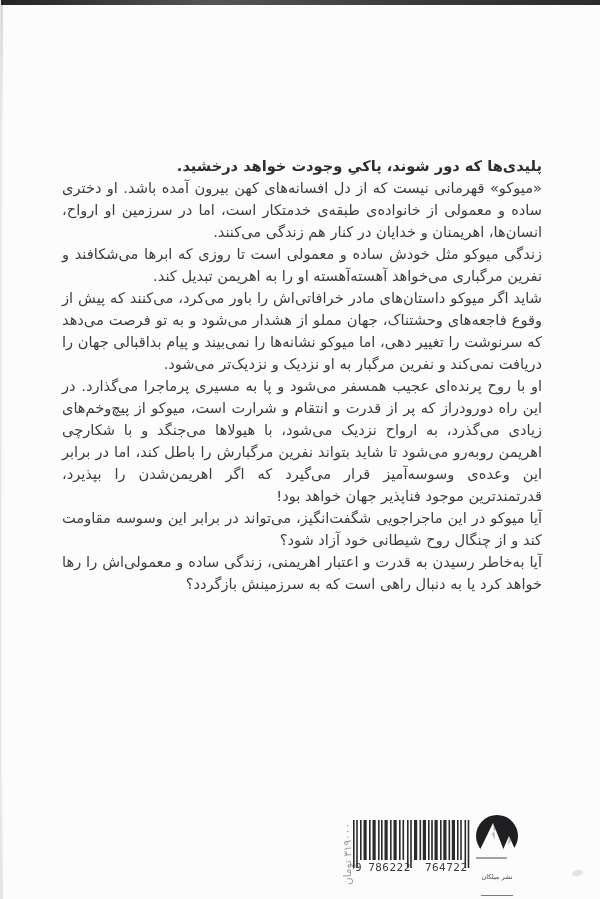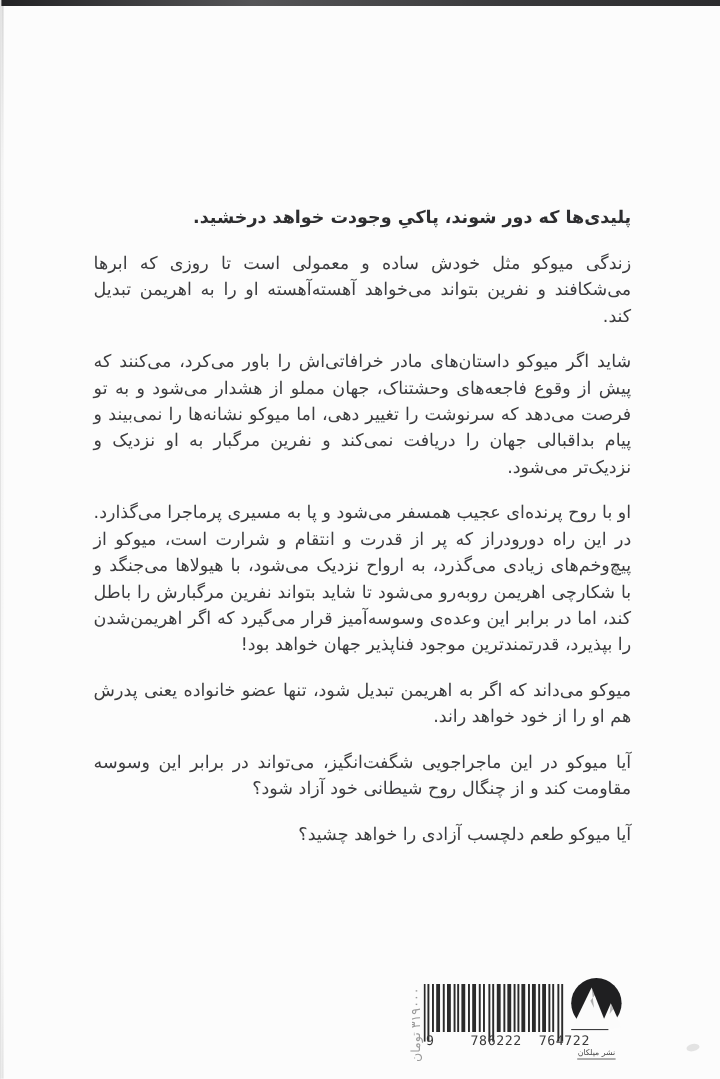--- a/index.html
+++ b/index.html
@@ -31,21 +31,21 @@
   .text-block{
     position:absolute;
     top:155px;left:61px;right:58px;
     direction:rtl;
     text-align:justify;
     color:#3d3d3f;
     font-size:14.6px;
     line-height:22px;
     letter-spacing:0;
   }
-  .text-block p{margin:16px;}
+  .text-block p{margin:0;}
   .lead{
     font-weight:700;
     color:#2e2e30;
   }
 
   
   .price{
     position:absolute;
     left:346px;top:854px;
     transform:translate(-50%,-50%) rotate(-90deg);
@@ -63,37 +63,37 @@
   .isbn-digits{
     display:flex;
     align-items:flex-start;
     margin-top:-9px;
     font-family:"DejaVu Sans Mono", monospace;
     font-size:11px;
     color:#3a3a3a;
     letter-spacing:.5px;
   }
   .isbn-digits .prefix{margin-left:2px;margin-right:6px;}
-  .isbn-digits .g1{margin-right:14px;margin-left:24px;}
+  .isbn-digits .g1{margin-right:14px;}
 
   .logo{
     position:absolute;
     left:472px;top:814px;
     width:48px;
     text-align:center;
   }
   .logo svg{display:block;margin:0 auto;}
   .publisher-name{
     display:inline-block;
     margin-top:1px;
     font-size:6.5px;
     color:#4a4a4a;
     direction:rtl;
     border-bottom:1px solid #7a7a7a;
-    padding-bottom:1px;
+    padding-bottom:14px;
     white-space:nowrap;
   }
   .smudge{
     position:absolute;
     left:571px;top:870px;
     width:11px;height:6px;
     background:#d9d9d9;
     border-radius:50%;
     opacity:.7;
     transform:rotate(-12deg);
@@ -103,26 +103,26 @@
 <body>
 
 <div class="page">
 
   <div class="top-edge"></div>
   <div class="left-edge-shadow"></div>
 
   <div class="text-block">
     <p class="lead">پلیدی‌ها که دور شوند، پاکیِ وجودت خواهد درخشید.</p>
     <div>
-        <p>زندگی میوکو مثل خودش ساده و معمولی است تا روزی که ابرها می‌شکافند و نفرین بتواند می‌خواهد آهسته‌آهسته او را به اهریمن تبدیل کند.</p>
+        <p>«میوکو» قهرمانی نیست که از دل افسانه‌های کهن بیرون آمده باشد. او دختری ساده و معمولی از خانواده‌ی طبقه‌ی خدمتکار است، اما در سرزمین او ارواح، انسان‌ها، اهریمنان و خدایان در کنار هم زندگی می‌کنند.</p>
+        <p>زندگی میوکو مثل خودش ساده و معمولی است تا روزی که ابرها می‌شکافند و نفرین مرگباری می‌خواهد آهسته‌آهسته او را به اهریمن تبدیل کند.</p>
         <p>شاید اگر میوکو داستان‌های مادر خرافاتی‌اش را باور می‌کرد، می‌کنند که پیش از وقوع فاجعه‌های وحشتناک، جهان مملو از هشدار می‌شود و به تو فرصت می‌دهد که سرنوشت را تغییر دهی، اما میوکو نشانه‌ها را نمی‌بیند و پیام بداقبالی جهان را دریافت نمی‌کند و نفرین مرگبار به او نزدیک و نزدیک‌تر می‌شود.</p>
         <p>او با روح پرنده‌ای عجیب همسفر می‌شود و پا به مسیری پرماجرا می‌گذارد. در این راه دورودراز که پر از قدرت و انتقام و شرارت است، میوکو از پیچ‌وخم‌های زیادی می‌گذرد، به ارواح نزدیک می‌شود، با هیولاها می‌جنگد و با شکارچی اهریمن روبه‌رو می‌شود تا شاید بتواند نفرین مرگبارش را باطل کند، اما در برابر این وعده‌ی وسوسه‌آمیز قرار می‌گیرد که اگر اهریمن‌شدن را بپذیرد، قدرتمندترین موجود فناپذیر جهان خواهد بود!</p>
-        <p>میوکو می‌داند که اگر به اهریمن تبدیل شود، تنها عضو خانواده یعنی پدرش هم او را از خود خواهد راند.</p>
         <p>آیا میوکو در این ماجراجویی شگفت‌انگیز، می‌تواند در برابر این وسوسه مقاومت کند و از چنگال روح شیطانی خود آزاد شود؟</p>
-        <p>آیا میوکو طعم دلچسب آزادی را خواهد چشید؟</p>
+        <p>آیا به‌خاطر رسیدن به قدرت و اعتبار اهریمنی، زندگی ساده و معمولی‌اش را رها خواهد کرد یا به دنبال راهی است که به سرزمینش بازگردد؟</p>
       </div>
   </div>
 
   <div class="price">۳۱۹۰۰۰ تومان</div>
 
   <div class="barcode">
     <svg width="122" height="50" viewBox="0 0 122 50">
       <g fill="#2b2b2b">
 
         <rect x="0" y="0" width="1.6" height="48"></rect>

